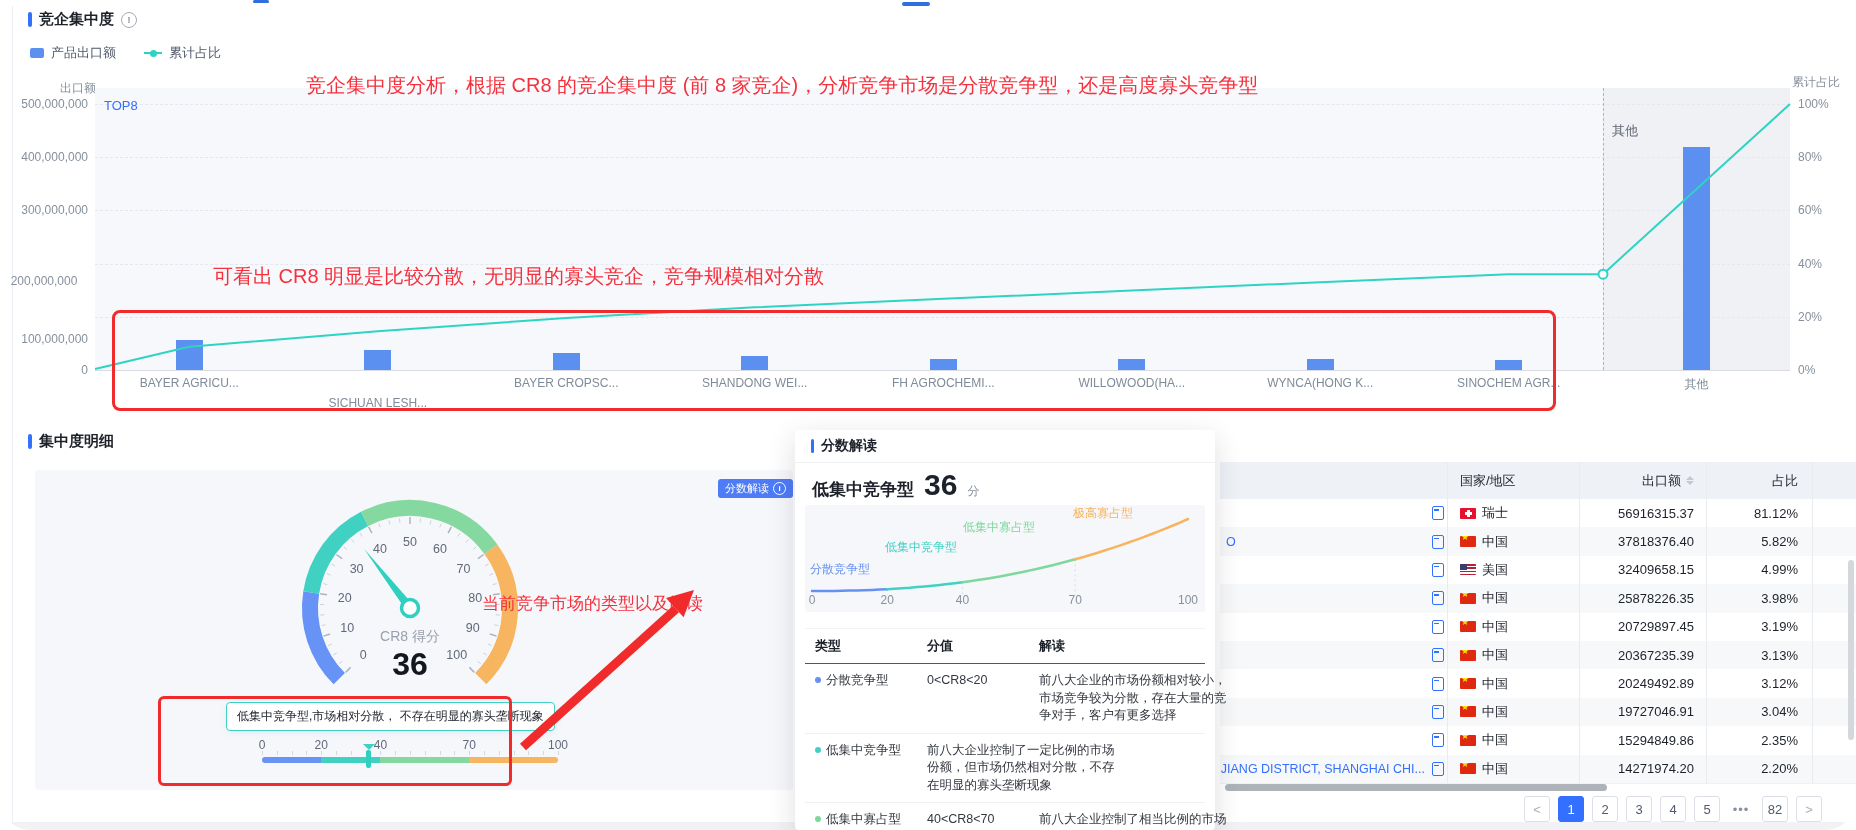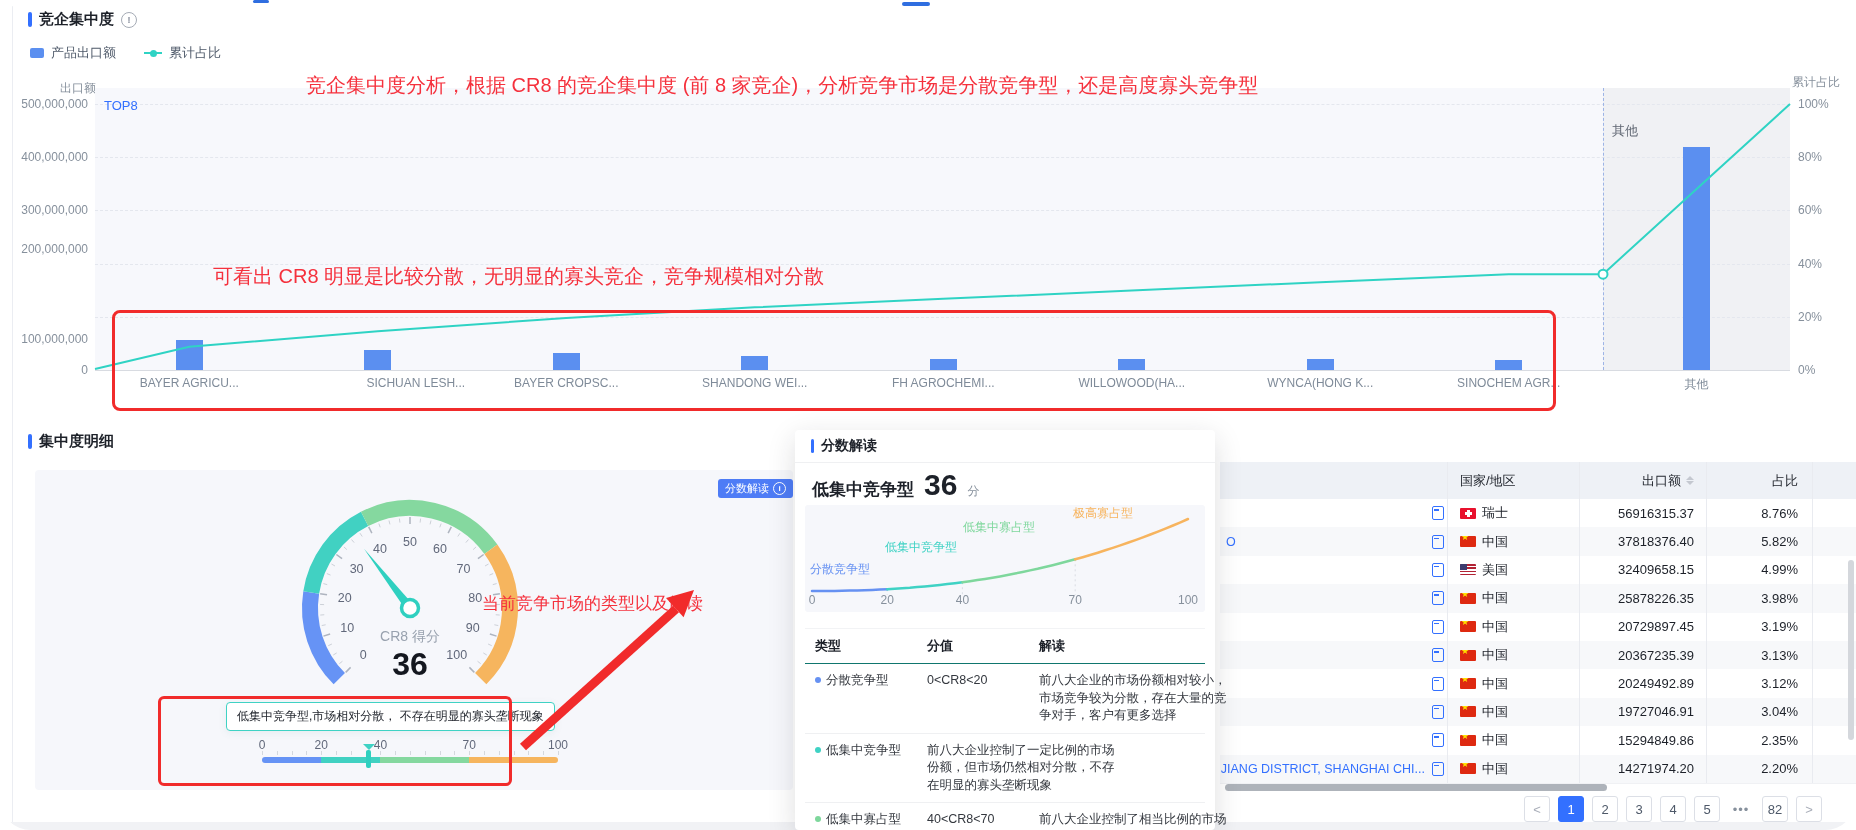--- a/index.html
+++ b/index.html
@@ -144,21 +144,21 @@
     </div>
   <div class="divider"></div>
   <div class="axis-x"></div>
   <div class="region-lab" style="left:104px;top:98px;color:#3370ff;font-weight:500;">TOP8</div>
   <div class="region-lab" style="left:1612px;top:122px;color:#5f6672;">其他</div>
 
   <div id="yticks">
       <div class="ytick" style="top: 97px;">500,000,000</div>
       <div class="ytick" style="top: 150px;">400,000,000</div>
       <div class="ytick" style="top: 203px;">300,000,000</div>
-      <div class="ytick" style="top: 242px;">200,000,000</div>
+      <div class="ytick" style="top: 274px; text-align: center;">200,000,000</div>
       <div class="ytick" style="top: 310px; margin-top: 22px;">100,000,000</div>
       <div class="ytick" style="top: 363px;">0</div>
     </div>
   <div id="y2ticks">
       <div class="y2tick" style="top: 97px;">100%</div>
       <div class="y2tick" style="top: 150px;">80%</div>
       <div class="y2tick" style="top: 203px;">60%</div>
       <div class="y2tick" style="top: 257px;">40%</div>
       <div class="y2tick" style="top: 310px;">20%</div>
       <div class="y2tick" style="top: 363px;">0%</div>
@@ -169,21 +169,21 @@
       <div class="bar" style="left: 552.75px; top: 352.758px; width: 27px; height: 17.2419px;"></div>
       <div class="bar" style="left: 741.25px; top: 356.233px; width: 27px; height: 13.7672px;"></div>
       <div class="bar" style="left: 929.75px; top: 358.972px; width: 27px; height: 11.0283px;"></div>
       <div class="bar" style="left: 1118.25px; top: 359.165px; width: 27px; height: 10.8354px;"></div>
       <div class="bar" style="left: 1306.75px; top: 359.227px; width: 27px; height: 10.7727px;"></div>
       <div class="bar" style="left: 1495.25px; top: 359.505px; width: 27px; height: 10.4948px;"></div>
       <div class="bar" style="left: 1683px; top: 147.092px; width: 27px; height: 222.908px;"></div>
     </div>
   <div id="xlabels">
       <div class="xlabel" style="left: 189.25px; top: 376px;">BAYER AGRICU...</div>
-      <div class="xlabel" style="left: 377.75px; top: 376px; margin-left: 38px;">SICHUAN LESH...</div>
+      <div class="xlabel" style="left: 377.75px; top: 396px;">SICHUAN LESH...</div>
       <div class="xlabel" style="left: 566.25px; top: 376px;">BAYER CROPSC...</div>
       <div class="xlabel" style="left: 754.75px; top: 376px;">SHANDONG WEI...</div>
       <div class="xlabel" style="left: 943.25px; top: 376px;">FH AGROCHEMI...</div>
       <div class="xlabel" style="left: 1131.75px; top: 376px;">WILLOWOOD(HA...</div>
       <div class="xlabel" style="left: 1320.25px; top: 376px;">WYNCA(HONG K...</div>
       <div class="xlabel" style="left: 1508.75px; top: 376px;">SINOCHEM AGR...</div>
       <div class="xlabel" style="left: 1696.5px; top: 376px;">其他</div>
     </div>
 
   <svg id="overlay" width="1856" height="830">
@@ -409,21 +409,21 @@
     <div id="rtable-rows">
         <div class="rt-row" style="top: 37px; height: 28.4px;">
           <div class="cell c-tail">
             <div class="doc-icon"></div>
           </div>
           <div class="cell c-country">
             <div class="flag flag-ch"></div>
             <span>瑞士</span>
           </div>
           <div class="cell c-export">56916315.37</div>
-          <div class="cell c-ratio">8.76%</div>
+          <div class="cell c-ratio">81.12%</div>
           <div class="cell c-extra"></div>
         </div>
         <div class="rt-row alt" style="top: 65.4px; height: 28.4px;">
           <div class="cell c-tail">
             <div class="frag" style="left: 6px;">O</div>
             <div class="doc-icon"></div>
           </div>
           <div class="cell c-country">
             <div class="flag flag-cn"></div>
             <span>中国</span>

